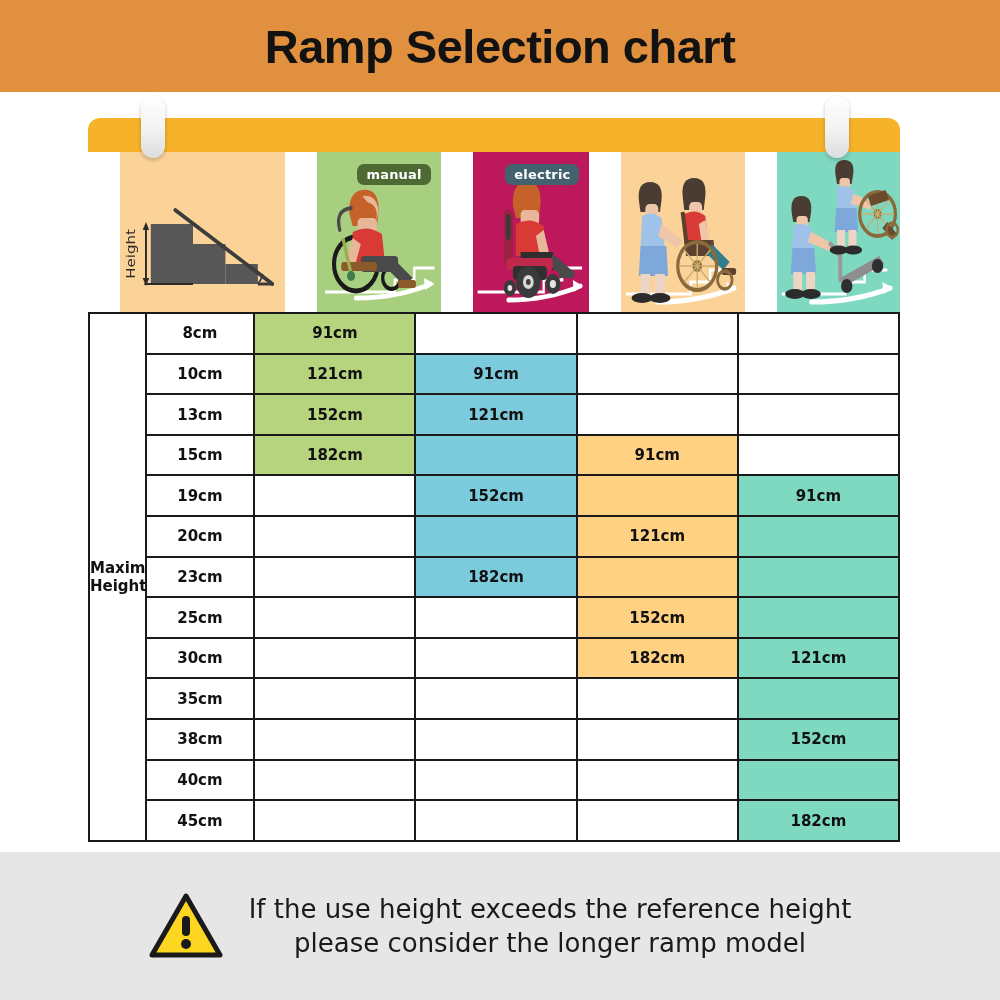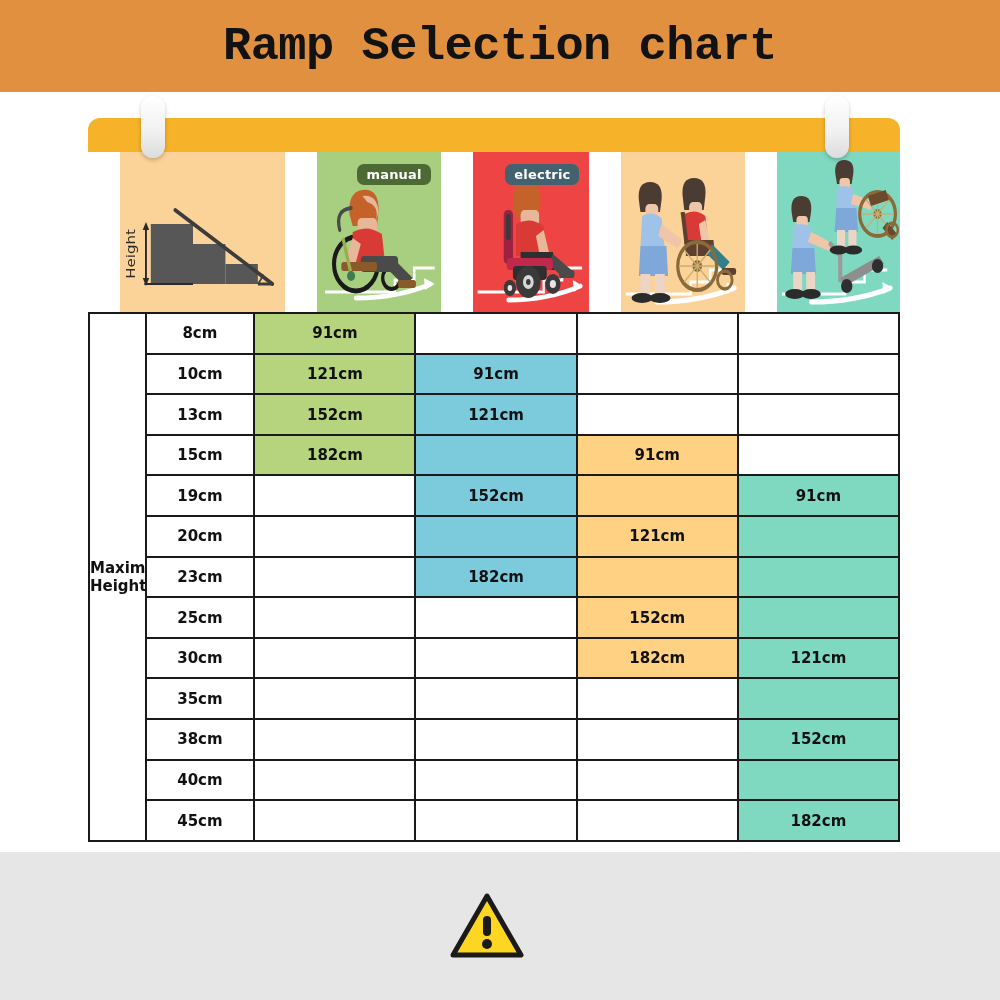--- a/index.html
+++ b/index.html
@@ -13,21 +13,21 @@
 
   
   .title-banner{
     position:absolute;left:0;top:0;width:1000px;height:92px;
     background:#e1903f;
     display:flex;align-items:center;justify-content:center;
   }
   .title-text{
     font-size:47px;font-weight:bold;color:#121212;
     letter-spacing:-0.5px;
-    font-family:Liberation Mono, monospace;
+    font-family:Liberation Sans, sans-serif;
   }
 
   
   .board{
     position:absolute;left:88px;top:118px;width:812px;height:724px;
   }
   .board-topbar{
     position:absolute;left:0;top:0;width:812px;height:34px;
     background:#f6b329;
     border-radius:12px 12px 0 0;
@@ -43,21 +43,21 @@
   .clip.right{left:737px;top:-22px;}
 
   
   .head-strip{
     position:absolute;left:0;top:34px;width:812px;height:160px;
     display:flex;
   }
   .head-cell{position:relative;overflow:hidden;margin-left:32px;}
   .hc-stairs{width:204px;background:#fbd298;}
   .hc-manual{width:152px;background:#a8cf7f;}
-  .hc-electric{width:144px;background:#ef4444;}
+  .hc-electric{width:144px;background:#be185d;}
   .hc-assist{width:152px;background:#fbd298;}
   .hc-cart{width:152px;background:#7ed9c0;}
 
   .badge{
     position:absolute;top:12px;right:10px;
     background:#4e6a34;color:#ffffff;
     font-size:13px;font-weight:bold;
     padding:3px 9px;border-radius:7px;
     font-family:"DejaVu Sans", sans-serif;
     letter-spacing:0.2px;
@@ -386,13 +386,17 @@
     </tbody>
   </table>
 </div>
 
 <div class="footer">
   <svg class="warn-icon" width="74" height="68" viewBox="0 0 74 68">
     <path d="M 37 4 L 71 63 L 3 63 Z" fill="#fcd620" stroke="#1a1a1a" stroke-width="5" stroke-linejoin="round"></path>
     <rect x="33" y="24" width="8" height="20" rx="4" fill="#1a1a1a"></rect>
     <circle cx="37" cy="52" r="5" fill="#1a1a1a"></circle>
   </svg>
+  <div class="footer-text">
+    <span class="footer-line">If the use height exceeds the reference height</span>
+    <span class="footer-line">please consider the longer ramp model</span>
+  </div>
 </div>
 
 </body></html>

